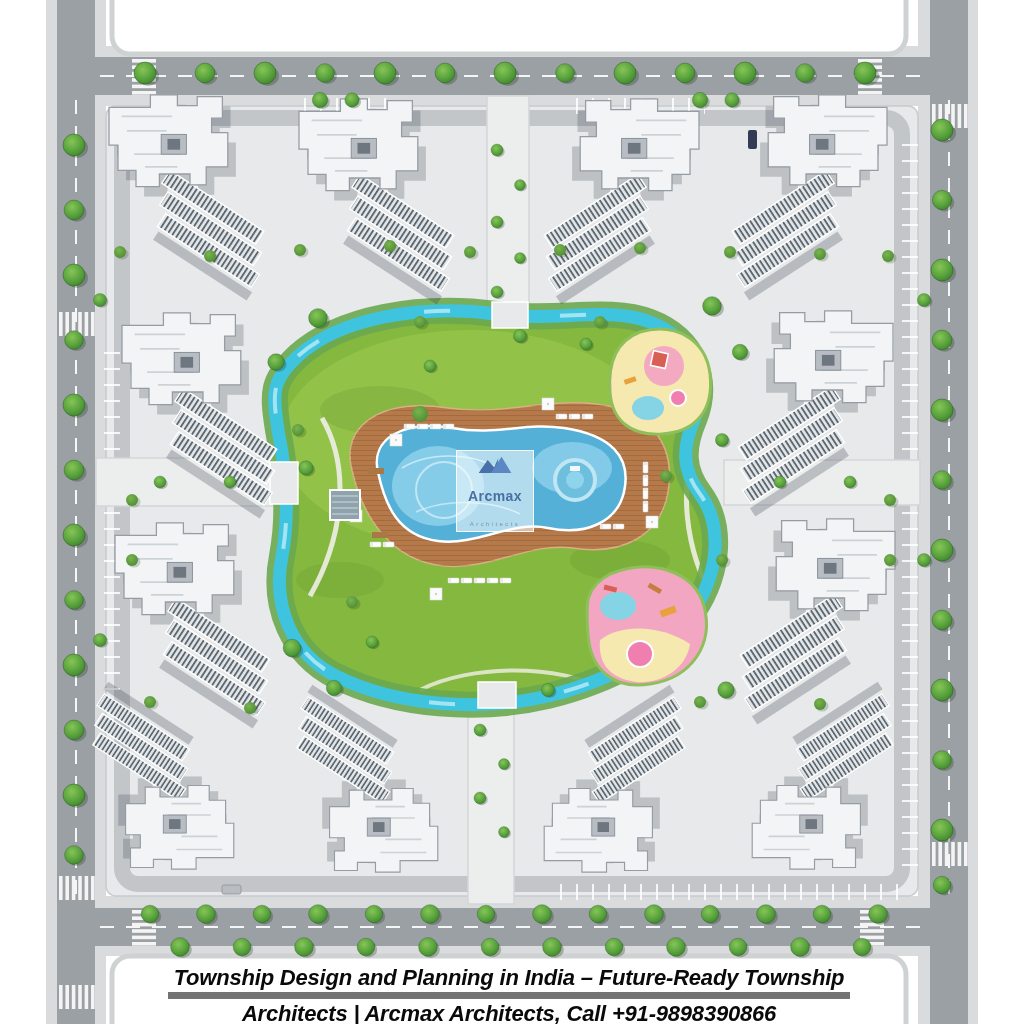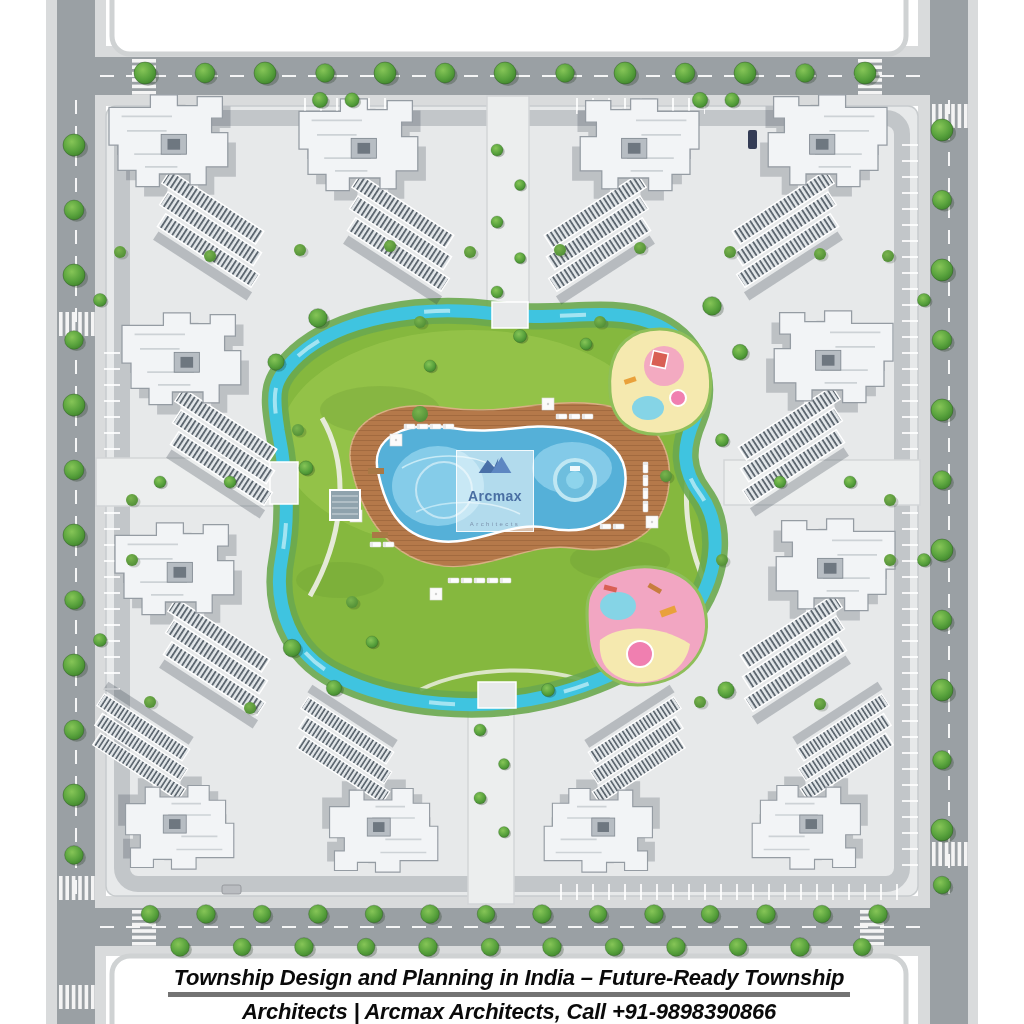--- a/index.html
+++ b/index.html
@@ -7,21 +7,21 @@
          font-family:"Liberation Sans",sans-serif;}
   svg.plan{position:absolute;left:0;top:0;}
   .wm{position:absolute;left:456px;top:450px;width:76px;height:80px;
       background:rgba(255,255,255,0.55);border:1px solid rgba(255,255,255,0.85);
       display:flex;flex-direction:column;align-items:center;justify-content:center;gap:16px;}
   .wm .brand{font-size:14px;font-weight:700;color:#4a6fa3;letter-spacing:.4px;line-height:15px;}
   .wm .sub{font-size:6px;letter-spacing:2.4px;color:#7b92ad;line-height:8px;}
   .caption{position:absolute;left:112px;width:794px;top:963px;text-align:center;
            font-weight:700;font-style:italic;font-size:22px;line-height:29px;color:#0a0a0a;
            letter-spacing:-0.2px;}
-  .caption .u{display:inline-block;border-bottom:5px solid #737373;padding:0 6px 0 6px;text-align:right;}
+  .caption .u{display:inline-block;border-bottom:7px solid #737373;padding:0 6px 0 6px;text-align:right;}
 </style>
 </head>
 <body>
 
 <div class="stage">
 <svg class="plan" width="1024" height="1024" viewBox="0 0 1024 1024">
   <defs>
     <radialGradient id="treegrad" cx="40%" cy="35%" r="75%">
       <stop offset="0%" stop-color="#86c557"></stop>
           <stop offset="60%" stop-color="#57a13c"></stop>

